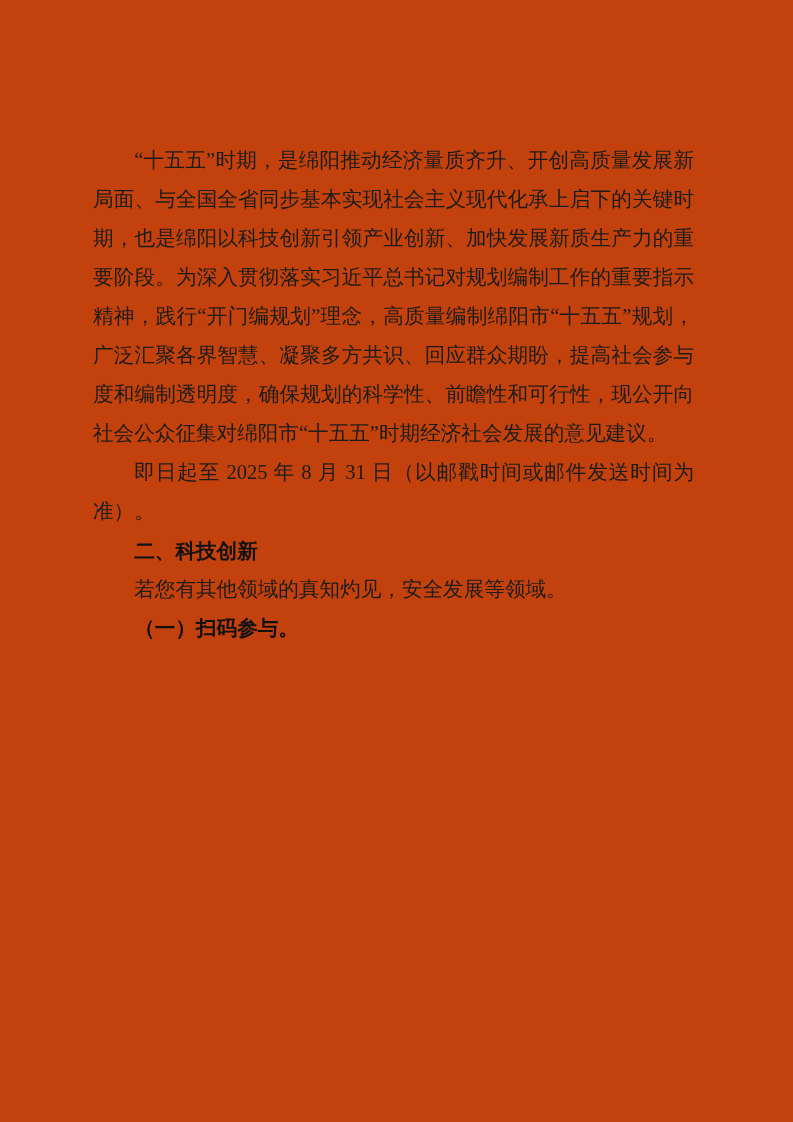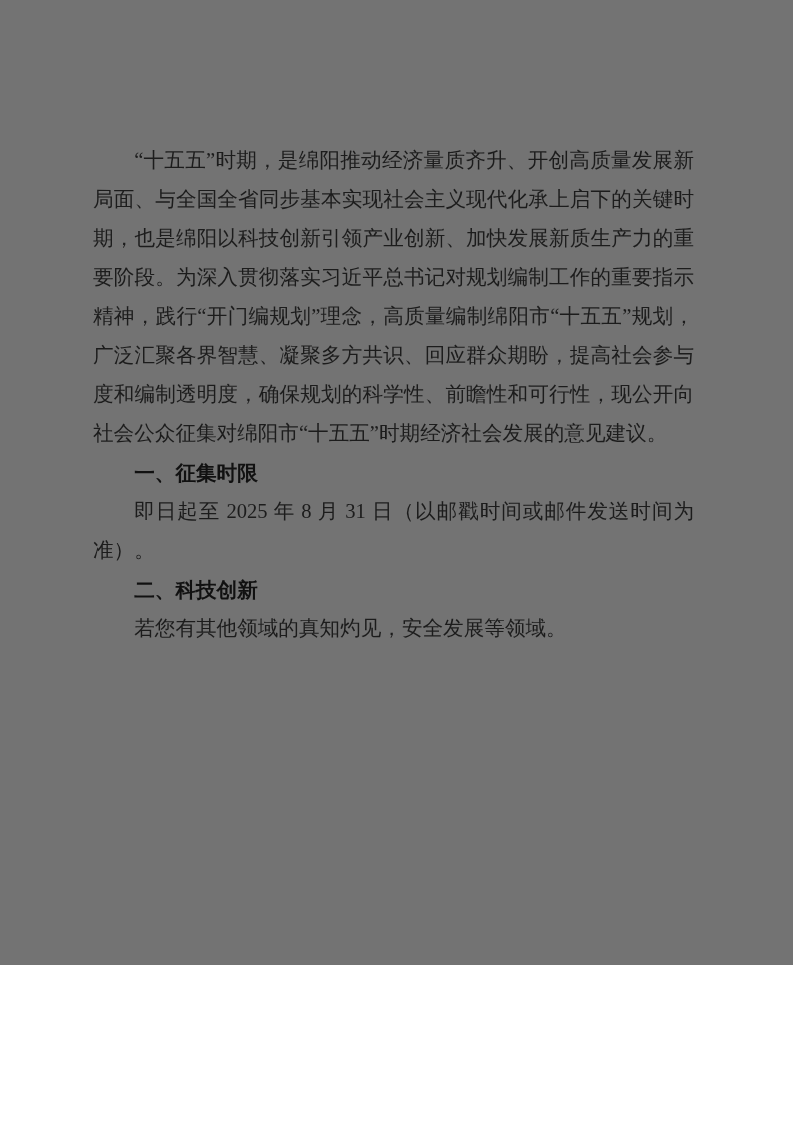--- a/index.html
+++ b/index.html
@@ -3,22 +3,22 @@
 <meta charset="utf-8">
 <style>
   html, body {
     margin: 0;
     padding: 0;
     background: #ffffff;
   }
   .page {
     position: relative;
     width: 793px;
-    height: 965px;
-    background: #737373;
+    height: 1122px;
+    background: #c2410c;
     overflow: hidden;
   }
   .content {
     position: absolute;
     left: 93px;
     top: 141px;
     width: 601px;
     color: #1c1c1c;
     font-size: 20.6px;
     line-height: 39px;
@@ -46,18 +46,18 @@
     font-weight: bold;
     color: #111111;
   }
 </style>
 </head>
 <body>
 
 <div class="page">
   <div class="content">
     <p class="body-para">“十五五”时期，是绵阳推动经济量质齐升、开创高质量发展新局面、与全国全省同步基本实现社会主义现代化承上启下的关键时期，也是绵阳以科技创新引领产业创新、加快发展新质生产力的重要阶段。为深入贯彻落实习近平总书记对规划编制工作的重要指示精神，践行“开门编规划”理念，高质量编制绵阳市“十五五”规划，广泛汇聚各界智慧、凝聚多方共识、回应群众期盼，提高社会参与度和编制透明度，确保规划的科学性、前瞻性和可行性，现公开向社会公众征集对绵阳市“十五五”时期经济社会发展的意见建议。</p>
-    <h2 class="heading">一、征集时限</h2>
     <p class="body-para">即日起至 2025 年 8 月 31 日（以邮戳时间或邮件发送时间为准）。</p>
     <h2 class="heading">二、科技创新</h2>
     <p class="body-para">若您有其他领域的真知灼见，安全发展等领域。</p>
+    <h3 class="subheading">（一）扫码参与。</h3>
   </div>
 </div>
 
 </body></html>

